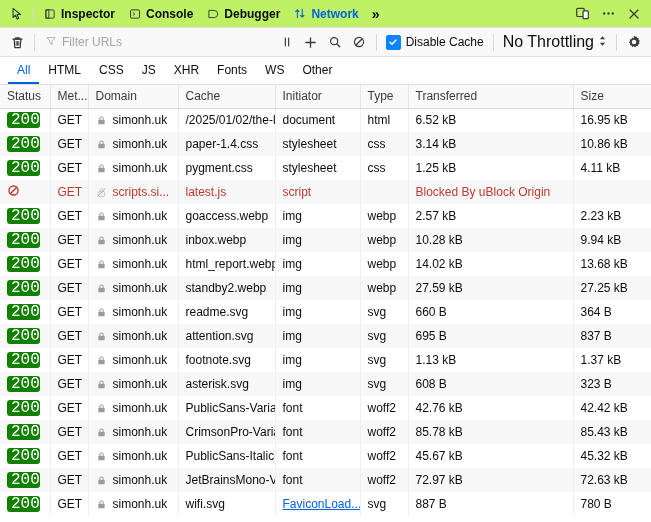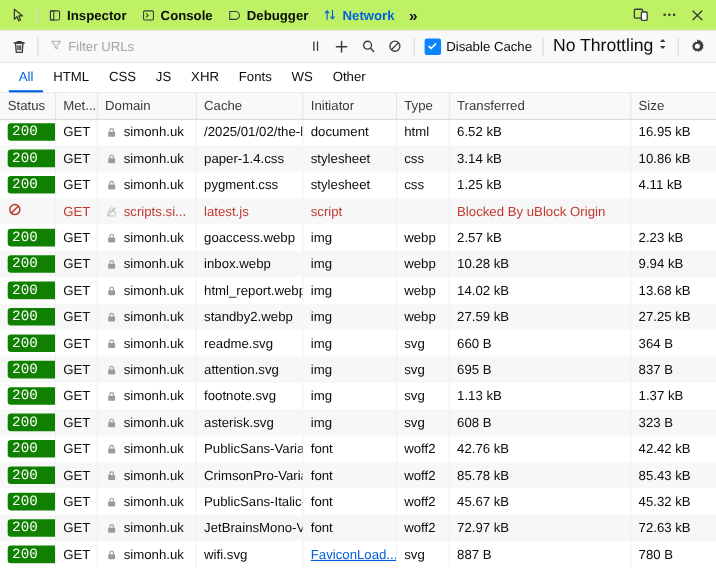--- a/index.html
+++ b/index.html
@@ -137,23 +137,23 @@
   }
   table.reqs tr.odd td { background: #ffffff; }
   table.reqs tr.even td { background: #f7f7f8; }
   table.reqs tr.blocked td { color: #c0392f; }
 
   .status-badge {
     display: inline-block;
     background: #108000;
     color: #ffffff;
     font-family: "Liberation Mono", monospace;
-    font-size: 13px;
+    font-size: 16px;
     line-height: 14px;
-    padding: 1px 20px 1px 4px;
+    padding: 1px 0 1px 4px;
     border-radius: 3px;
   }
   td.status-cell { padding-left: 8px; }
   .domain-cell { display: flex; align-items: center; gap: 6px; }
   .blocked-initiator { color: #c0392f; }
   .link-initiator { color: #0060df; text-decoration: underline; }
   .method-blocked { color: #c0392f; }
   .transferred-blocked { color: #c0392f; }
 </style>
 </head>

